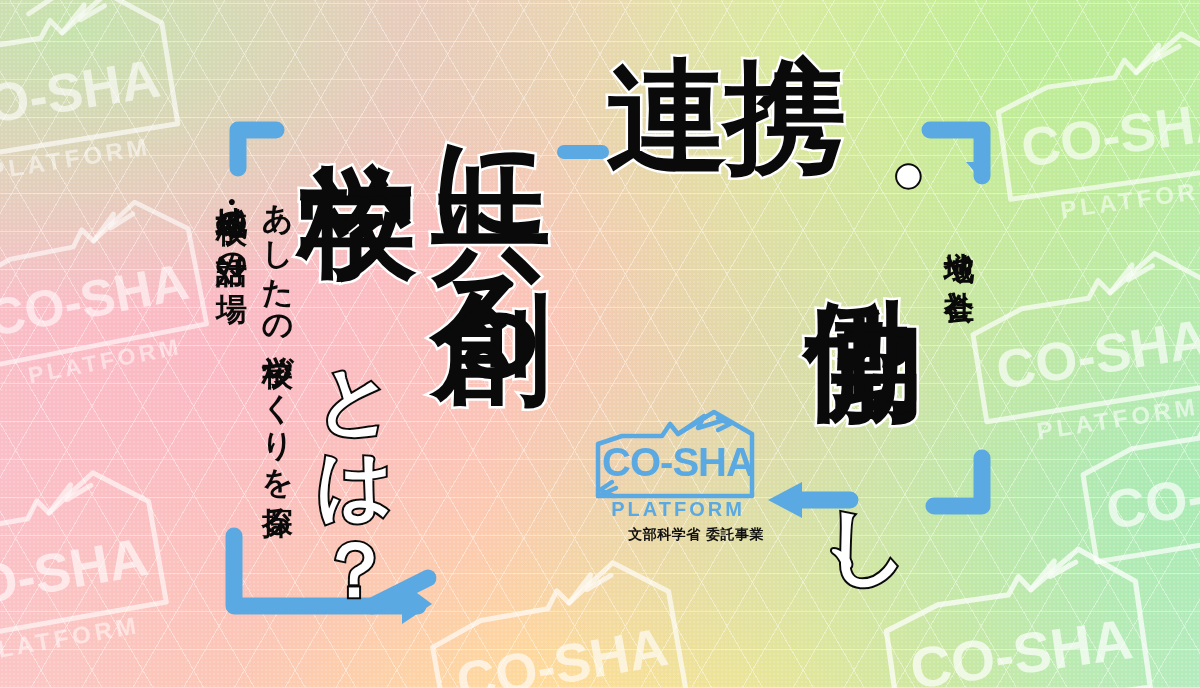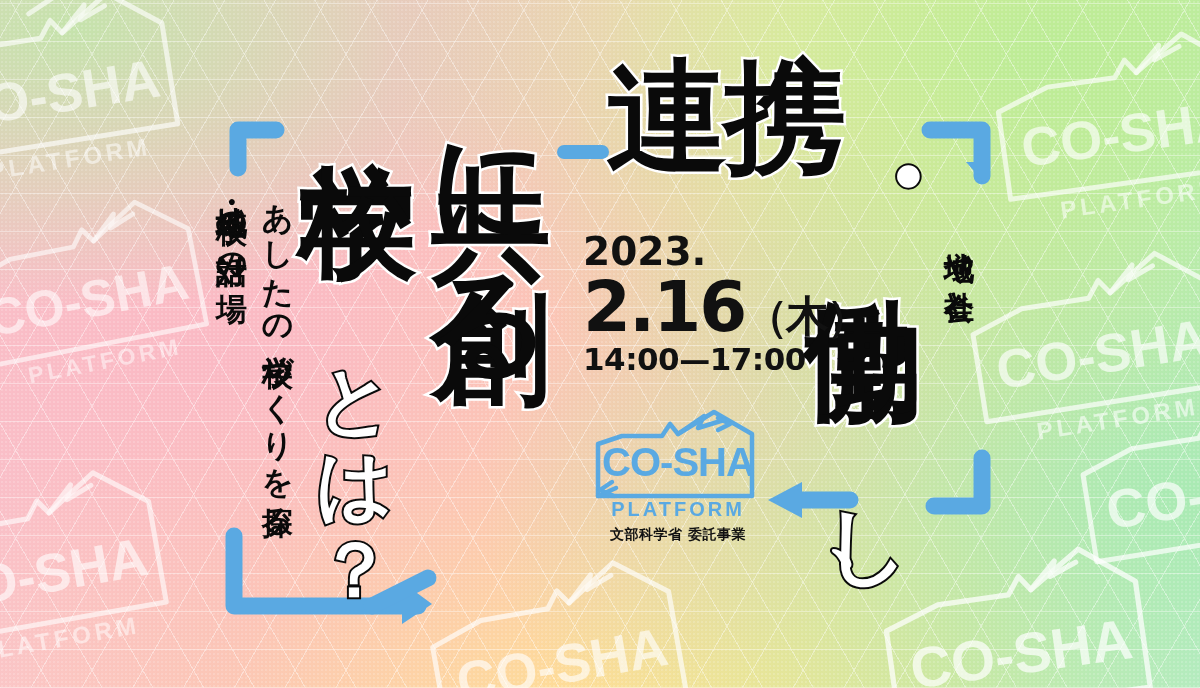--- a/index.html
+++ b/index.html
@@ -183,21 +183,21 @@
     color: #5aa9e2;
     font-weight: 700;
     font-size: 20px;
     letter-spacing: 3px;
     font-family: "Liberation Sans", sans-serif;
   }
   #logo-ministry {
     position: absolute;
     left: 0; right: 0;
     top: 118px;
-    text-align: center;
+    text-align: right;
     color: #111111;
     font-weight: 700;
     font-size: 14px;
     letter-spacing: 0.5px;
     font-family: "DejaVu Sans", "Liberation Sans", sans-serif;
   }
 </style>
 </head>
 <body>
 
@@ -335,31 +335,20 @@
   <div class="vcol jp title-black" id="t-tomoni">共に創る</div>
 
   <div class="hrow jp title-black" id="t-renkei">連携</div>
 
   <div class="hrow jp title-white" id="t-nakaguro">・</div>
 
   <div class="vcol jp title-black" id="t-kyoudou">協働</div>
 
   <div class="vcol jp title-white" id="t-shi">し、</div>
 
-  <div id="date-block">
-    <div class="date-line" id="date-year">
-      <span class="hl">2023.</span>
-    </div>
-    <div class="date-line" id="date-main">
-      <span class="hl">2.16</span><span class="dow">（木）</span>
-    </div>
-    <div class="date-line" id="date-time">
-      <span class="hl">14:00—17:00</span>
-    </div>
-  </div>
 
   <div id="logo">
     <svg width="172" height="100" viewBox="0 0 172 100">
       <path d="M6 36 L6 88 L160 88 L160 26 L122 4 L86 26 L78 16 L70 28 L30 28 Z" fill="none" stroke="#5aa9e2" stroke-width="4.5" stroke-linecap="round" stroke-linejoin="round"></path>
       <path d="M86 26 L112 8 L106 20 L132 12" fill="none" stroke="#5aa9e2" stroke-width="4.5" stroke-linecap="round" stroke-linejoin="round"></path>
       <path d="M126 10 L138 16 L126 22" fill="none" stroke="#5aa9e2" stroke-width="4.5" stroke-linecap="round" stroke-linejoin="round"></path>
       <path d="M6 88 L24 80" fill="none" stroke="#5aa9e2" stroke-width="4.5" stroke-linecap="round"></path>
       <path d="M20 74 L8 82 L22 88" fill="none" stroke="#5aa9e2" stroke-width="4.5" stroke-linecap="round" stroke-linejoin="round"></path>
       <text x="86" y="68" text-anchor="middle" font-family="Liberation Sans, sans-serif" font-size="40" font-weight="700" letter-spacing="-1" fill="#5aa9e2">CO-SHA</text>
     </svg>

